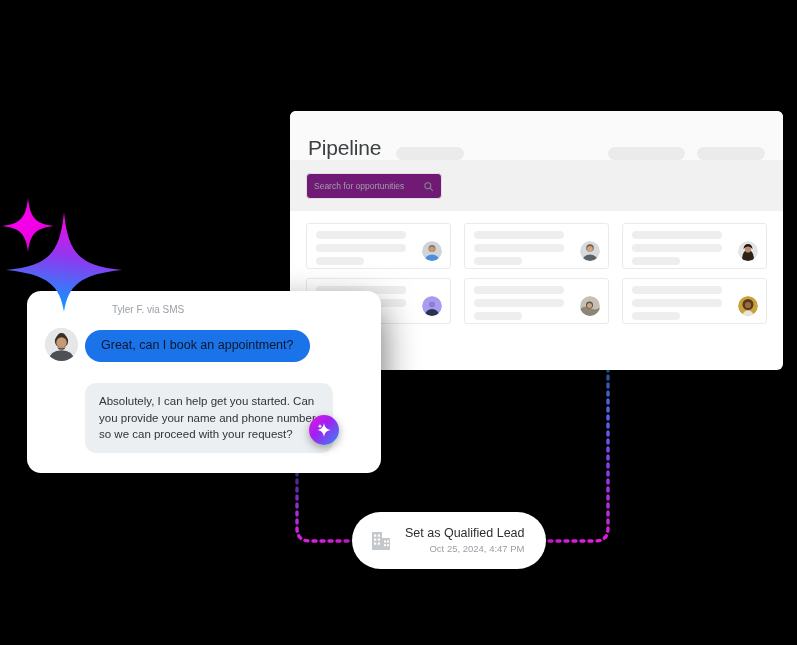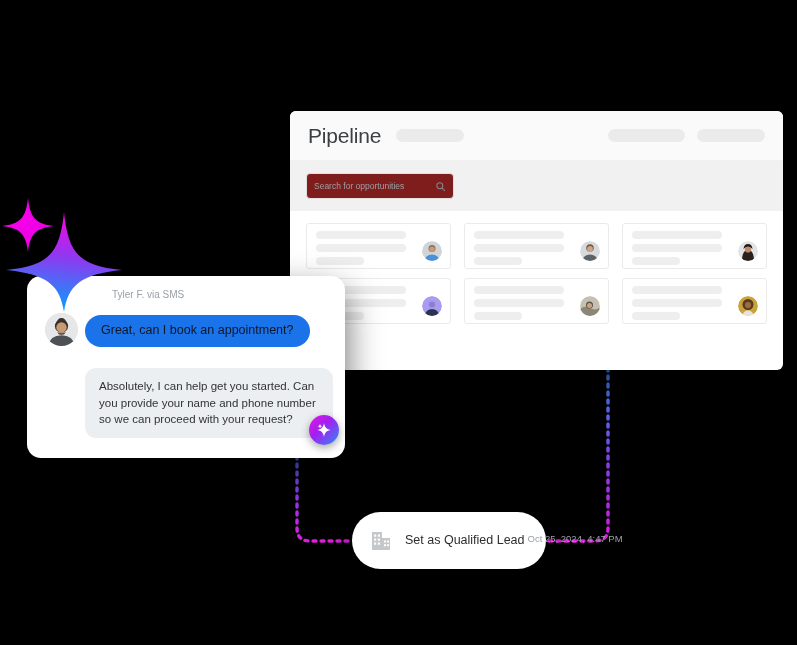--- a/index.html
+++ b/index.html
@@ -39,21 +39,21 @@
     border-radius: 6px;
     box-shadow: 0 14px 34px rgba(0,0,0,0.55);
     overflow: hidden;
     z-index: 20;
   }
 
   .pipeline-header {
     height: 50px;
     background: #fafafa;
     display: flex;
-    align-items: center;
+    align-items: flex-end;
     padding: 0 18px;
     border-bottom: 1px solid #f0f0f0;
   }
 
   .pipeline-title {
     font-size: 21px;
     font-weight: 400;
     color: #3c4043;
     letter-spacing: -0.2px;
     white-space: nowrap;
@@ -72,23 +72,23 @@
 
   .pipeline-subbar {
     height: 50px;
     background: #f1f1f1;
     display: flex;
     align-items: center;
     padding: 0 16px;
   }
 
   .search-box {
-    width: 148px;
+    width: 136px;
     height: 26px;
-    background: #7f1d1d;
+    background: #701a75;
     border: 1px solid #e0e0e0;
     border-radius: 4px;
     display: flex;
     align-items: center;
     padding: 0 7px;
     gap: 4px;
   }
 
   .search-placeholder {
     font-size: 8.5px;
@@ -137,22 +137,22 @@
     height: 20px;
     border-radius: 50%;
     overflow: hidden;
   }
   .card-avatar svg { display: block; }
 
   
   .chat-card {
     position: absolute;
     left: 27px;
-    top: 276px;
-    width: 318px;
+    top: 291px;
+    width: 354px;
     height: 182px;
     background: #ffffff;
     border-radius: 14px;
     box-shadow: 0 16px 36px rgba(0,0,0,0.6);
     z-index: 30;
   }
 
   .chat-sender {
     position: absolute;
     left: 85px;
@@ -239,21 +239,21 @@
     box-shadow: 0 14px 32px rgba(0,0,0,0.62);
     display: flex;
     align-items: center;
     padding: 0 17px;
     gap: 12px;
     z-index: 30;
   }
 
   .action-icon { flex: 0 0 auto; display: block; }
 
-  .action-texts { display: flex; flex-direction: row; gap: 3px; }
+  .action-texts { display: flex; flex-direction: column; gap: 3px; }
 
   .action-title {
     font-size: 12.5px;
     color: #2b2d30;
     white-space: nowrap;
     line-height: 1.1;
   }
 
   .action-sub {
     font-size: 9.5px;

